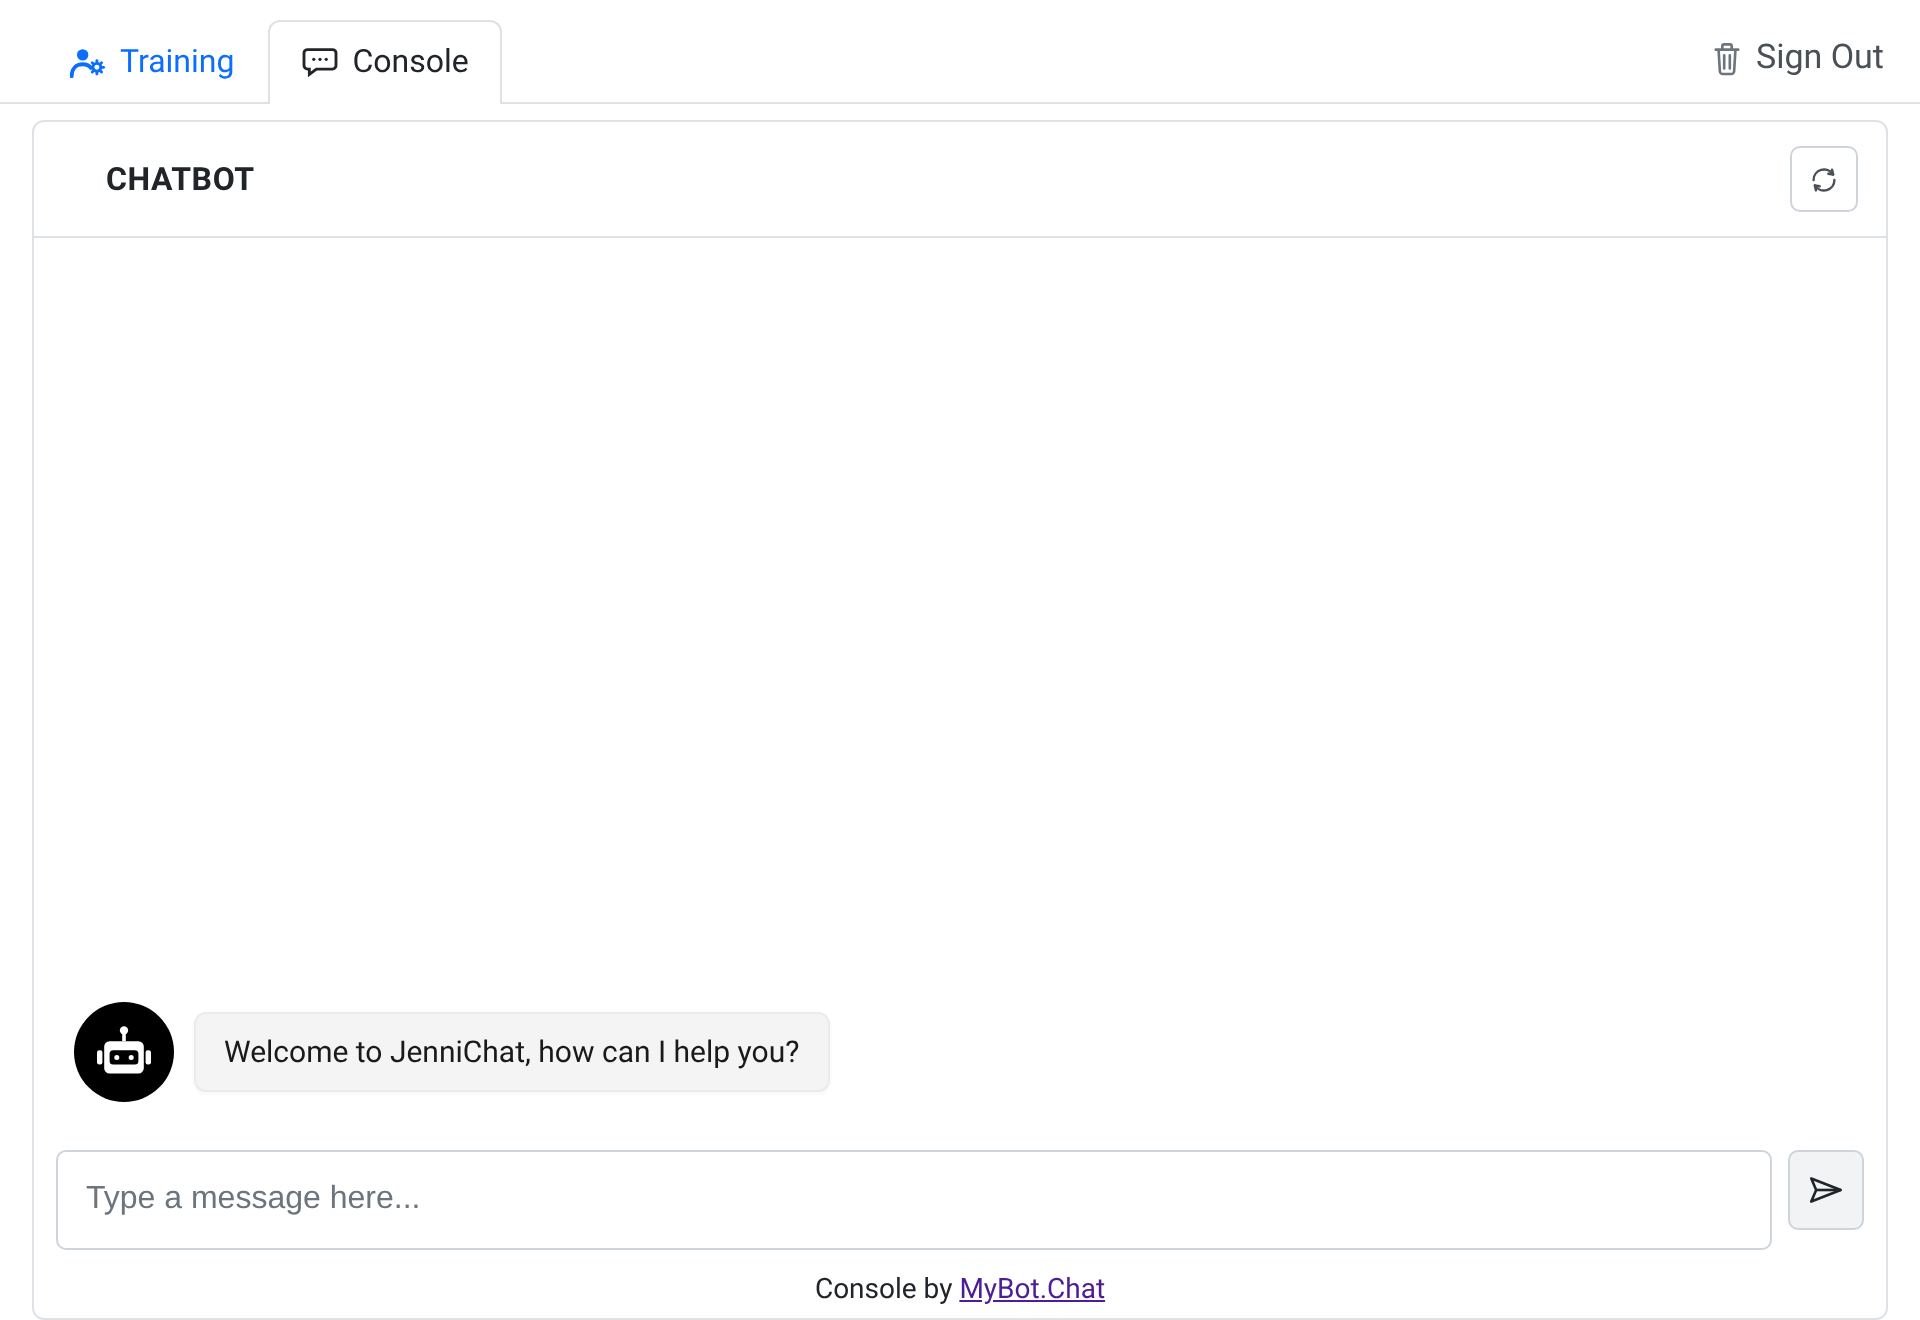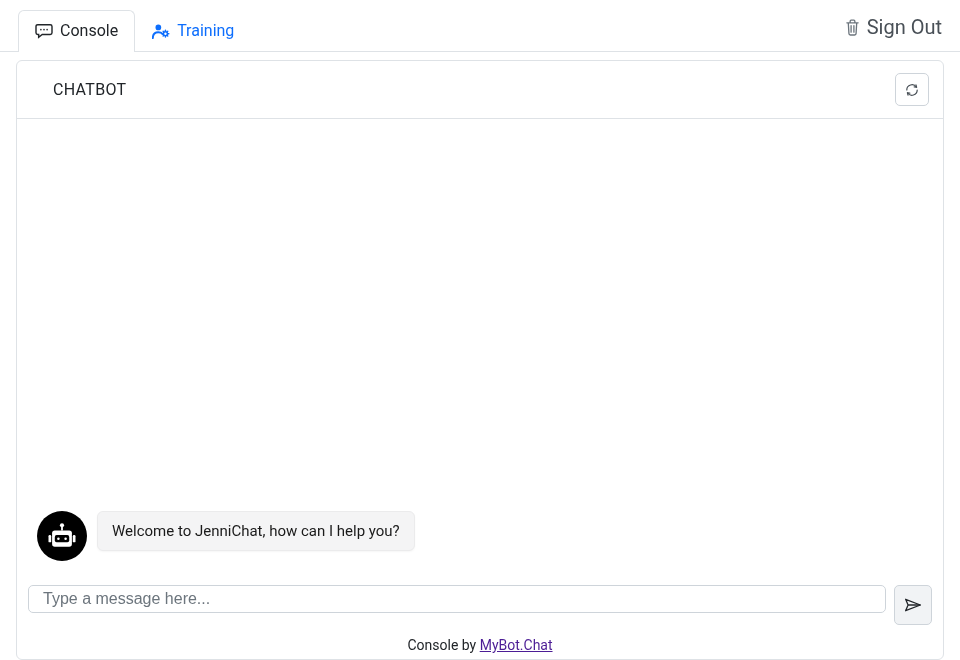--- a/index.html
+++ b/index.html
@@ -46,42 +46,42 @@
       border-color: #dee2e6;
       background: #fff;
     }
     .tab svg { flex-shrink: 0; }
     .signout {
       margin-left: auto;
       display: flex;
       align-items: center;
       gap: 7px;
       color: #495057;
-      font-size: 20px;
+      font-size: 17px;
       padding-bottom: 12px;
       cursor: pointer;
     }
     .panel {
       margin: 8px 16px 0;
       border: 1px solid #dee2e6;
       border-radius: 6px;
       height: 600px;
       display: flex;
       flex-direction: column;
       overflow: hidden;
     }
     .panel-header {
       height: 58px;
       border-bottom: 1px solid #dee2e6;
       display: flex;
       align-items: center;
       padding: 0 14px 0 36px;
     }
     .panel-title {
-      font-weight: 400;
+      font-weight: 700;
       font-size: 16px;
       letter-spacing: 0.3px;
     }
     .refresh-btn {
       margin-left: auto;
       width: 34px;
       height: 33px;
       border: 1px solid #ced4da;
       border-radius: 5px;
       display: flex;
@@ -92,21 +92,21 @@
     }
     .chat-area {
       flex: 1;
       position: relative;
     }
     .message-row {
       position: absolute;
       left: 20px;
       bottom: 16px;
       display: flex;
-      align-items: flex-start;
+      align-items: center;
       gap: 10px;
     }
     .avatar {
       width: 50px;
       height: 50px;
       border-radius: 50%;
       background: #000;
       display: flex;
       align-items: center;
       justify-content: center;
@@ -120,21 +120,21 @@
       color: #1a1a1a;
       box-shadow: 0 1px 2px rgba(0,0,0,0.04);
     }
     .input-row {
       padding: 8px 11px 8px 11px;
       display: flex;
       gap: 8px;
     }
     .msg-input {
       flex: 1;
-      height: 28px;
+      height: 50px;
       border: 1px solid #ced4da;
       border-radius: 5px;
       padding: 0 14px;
       font-size: 16px;
       color: #15803d;
       outline: none;
     }
     .msg-input::placeholder { color: #6c757d; }
     .send-btn {
       width: 38px;
@@ -153,50 +153,50 @@
       color: #212529;
       padding: 4px 0 6px;
     }
     .footer a { color: #4c1d95; text-decoration: underline; }
   </style>
 </head>
 <body>
 
 <div class="topbar">
   <div class="tabs">
-
-    <div class="tab active">
-      <svg width="18" height="16" viewBox="0 0 20 18">
-        <path d="M3 2 H17 A2 2 0 0 1 19 4 V11 A2 2 0 0 1 17 13 H8 L4 16 V13 H3 A2 2 0 0 1 1 11 V4 A2 2 0 0 1 3 2 Z" fill="none" stroke="#212529" stroke-width="1.6"></path>
-        <circle cx="6.5" cy="7.5" r="0.9" fill="#212529"></circle>
-        <circle cx="10" cy="7.5" r="0.9" fill="#212529"></circle>
-        <circle cx="13.5" cy="7.5" r="0.9" fill="#212529"></circle>
-      </svg>
-      <span>Console</span>
-    </div>
 
     <div class="tab">
       <svg width="18" height="16" viewBox="0 0 20 18">
         <circle cx="7" cy="5" r="3.2" fill="#0d6efd"></circle>
         <path d="M0.8 17 C0.8 12.5 3.5 10.3 7 10.3 C9 10.3 10.6 11 11.7 12.3" fill="none" stroke="#0d6efd" stroke-width="2.2" stroke-linecap="round"></path>
         <circle cx="15" cy="12" r="2.2" fill="none" stroke="#0d6efd" stroke-width="1.6"></circle>
         <g stroke="#0d6efd" stroke-width="1.6" stroke-linecap="round">
           <line x1="15" y1="8.2" x2="15" y2="9.4"></line>
           <line x1="15" y1="14.6" x2="15" y2="15.8"></line>
           <line x1="11.2" y1="12" x2="12.4" y2="12"></line>
           <line x1="17.6" y1="12" x2="18.8" y2="12"></line>
           <line x1="12.4" y1="9.4" x2="13.2" y2="10.2"></line>
           <line x1="16.8" y1="13.8" x2="17.6" y2="14.6"></line>
           <line x1="12.4" y1="14.6" x2="13.2" y2="13.8"></line>
           <line x1="16.8" y1="10.2" x2="17.6" y2="9.4"></line>
         </g>
       </svg>
       <span>Training</span>
     </div>
 
+    <div class="tab active">
+      <svg width="18" height="16" viewBox="0 0 20 18">
+        <path d="M3 2 H17 A2 2 0 0 1 19 4 V11 A2 2 0 0 1 17 13 H8 L4 16 V13 H3 A2 2 0 0 1 1 11 V4 A2 2 0 0 1 3 2 Z" fill="none" stroke="#212529" stroke-width="1.6"></path>
+        <circle cx="6.5" cy="7.5" r="0.9" fill="#212529"></circle>
+        <circle cx="10" cy="7.5" r="0.9" fill="#212529"></circle>
+        <circle cx="13.5" cy="7.5" r="0.9" fill="#212529"></circle>
+      </svg>
+      <span>Console</span>
+    </div>
+
 
   </div>
 
   <div class="signout">
     <svg width="15" height="17" viewBox="0 0 16 18">
       <path d="M2 4 H14 M5.5 4 V2.2 A1 1 0 0 1 6.5 1.2 H9.5 A1 1 0 0 1 10.5 2.2 V4 M3.5 4 L4.2 15.5 A1.5 1.5 0 0 0 5.7 17 H10.3 A1.5 1.5 0 0 0 11.8 15.5 L12.5 4 M6.5 7 V14 M9.5 7 V14" fill="none" stroke="#6c757d" stroke-width="1.4" stroke-linecap="round"></path>
     </svg>
     <span>Sign Out</span>
   </div>
 </div>

